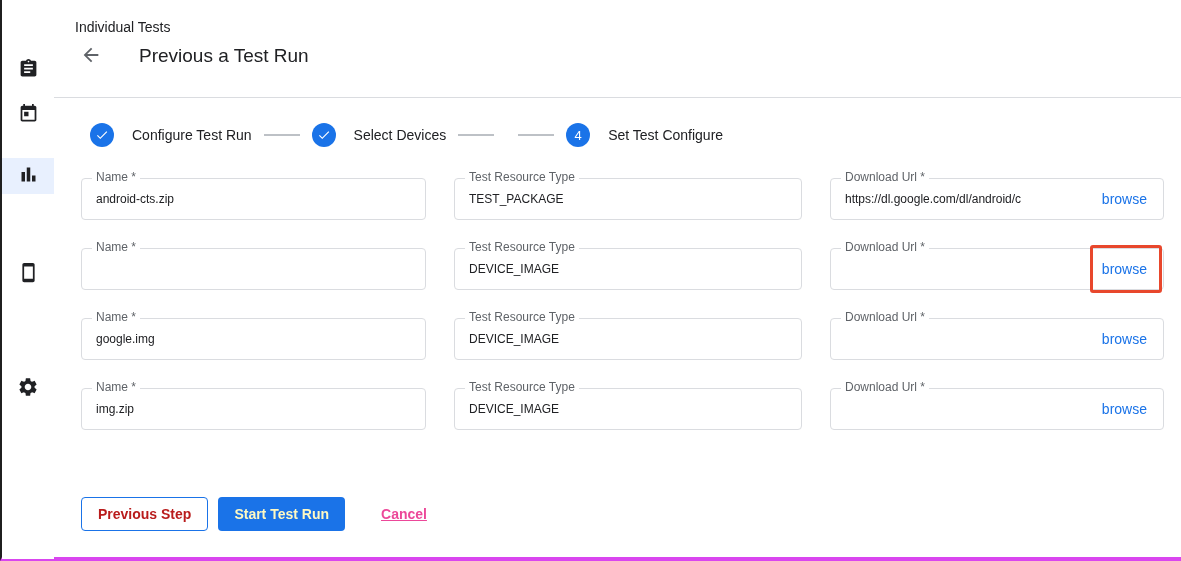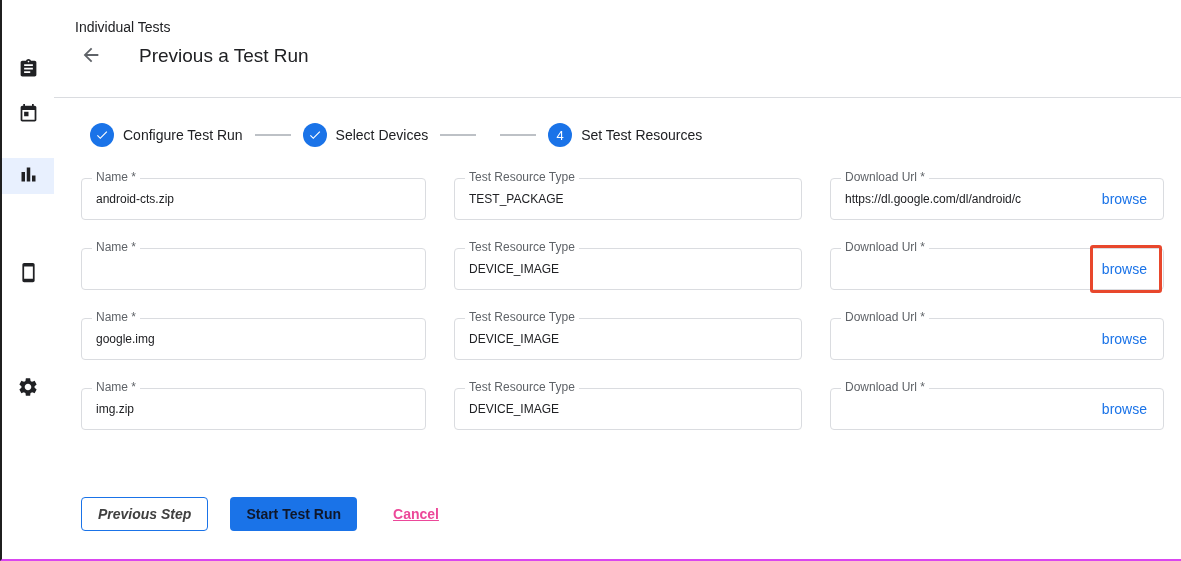--- a/index.html
+++ b/index.html
@@ -7,21 +7,21 @@
   body {
     font-family:"Liberation Sans", sans-serif;
     background:#fff;
     overflow:hidden;
   }
   .page {
     position:relative;
     width:1181px; height:561px;
     background:#fff;
     border-left:2px solid #1f1f1f;
-    border-bottom:2px solid #d946ef;
+    border-bottom:4px solid #d946ef;
   }
   
   .sidebar {
     position:absolute; left:0; top:0; width:52px; height:559px;
     background:#fff;
   }
   .nav-btn {
     position:absolute; left:0; width:52px; height:36px;
     display:flex; align-items:center; justify-content:center;
     cursor:pointer;
@@ -50,21 +50,21 @@
     position:absolute; top:122px; left:88px;
     display:flex; align-items:center; height:26px;
   }
   .step { display:flex; align-items:center; cursor:pointer; }
   .step-circle {
     width:24px; height:24px; border-radius:50%;
     background:#1a73e8; color:#fff;
     display:flex; align-items:center; justify-content:center;
     font-size:13px; flex:0 0 auto;
   }
-  .step-label { margin-left:9px; font-size:14px; color:#202124; white-space:nowrap; }
+  .step-label { margin-left:18px; font-size:14px; color:#202124; white-space:nowrap; }
   .step-line { width:36px; height:2px; background:#bdc1c6; margin:0 12px; }
   
   .form-grid {
     position:absolute; left:79px; top:178px;
     display:grid;
     grid-template-columns:345px 348px 334px;
     column-gap:22px; row-gap:34px;gap:28px;
   }
   .field {
     position:relative; height:42px;
@@ -95,22 +95,22 @@
   .actions {
     position:absolute; left:79px; top:497px;
     display:flex; align-items:center;
   }
   .btn {
     height:34px; border-radius:4px;
     font-size:14px; font-weight:bold; font-family:inherit;
     display:flex; align-items:center; padding:0 16px; cursor:pointer;
     white-space:nowrap;
   }
-  .btn-outline { border:1px solid #1a73e8; color:#404040; background:#fff;font-style:italic; }
-  .btn-filled  { background:#1a73e8; color:#0f172a; border:none; margin-left:22px; }
+  .btn-outline { border:1px solid #1a73e8; color:#b91c1c; background:#fff; }
+  .btn-filled  { background:#1a73e8; color:#fef9c3; border:none; margin-left:10px; }
   .btn-text    { color:#ec4899; background:none; border:none; margin-left:24px; padding:0 12px;text-decoration:underline; }
 </style>
 </head>
 <body>
 
 <div class="page">
 
   <div class="sidebar">
     <div class="nav-btn" style="top:52px">
       <span>
@@ -175,21 +175,21 @@
         <svg width="14" height="14" viewBox="0 0 24 24">
             <path fill="#fff" d="M9 16.2L4.8 12l-1.4 1.4L9 19 21 7l-1.4-1.4z"></path>
           </svg>
       </span>
       <span class="step-label">Select Devices</span>
     </div>
     <span class="step-line"></span>
     <span class="step-line"></span>
     <div class="step">
       <span class="step-circle">4</span>
-      <span class="step-label">Set Test Resources</span>
+      <span class="step-label">Set Test Configure</span>
     </div>
   </div>
 
   <div class="form-grid">
 
     <div class="field">
       <span class="field-label">Name *</span>
       <span class="field-value">android-cts.zip</span>
     </div>
     <div class="field">

